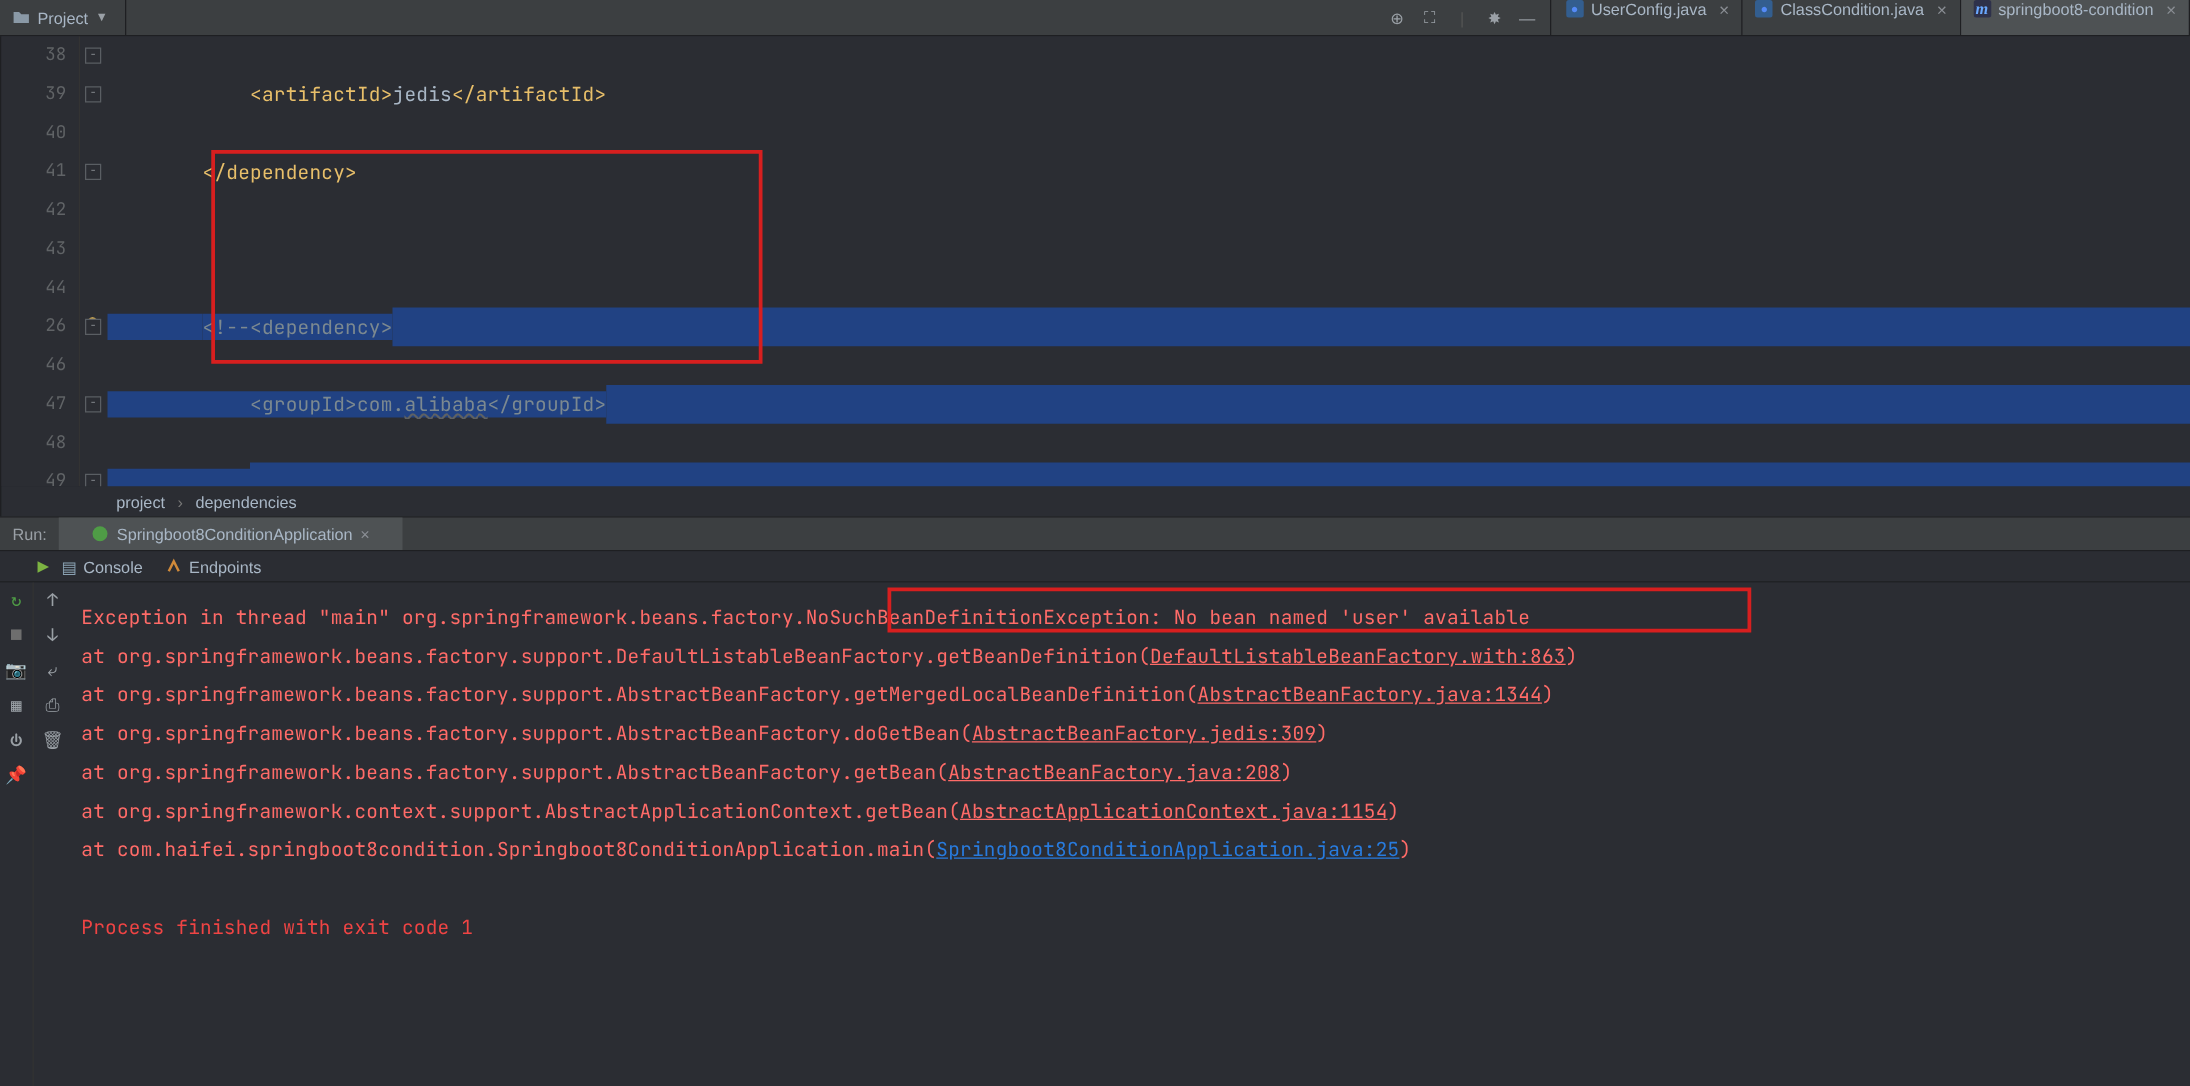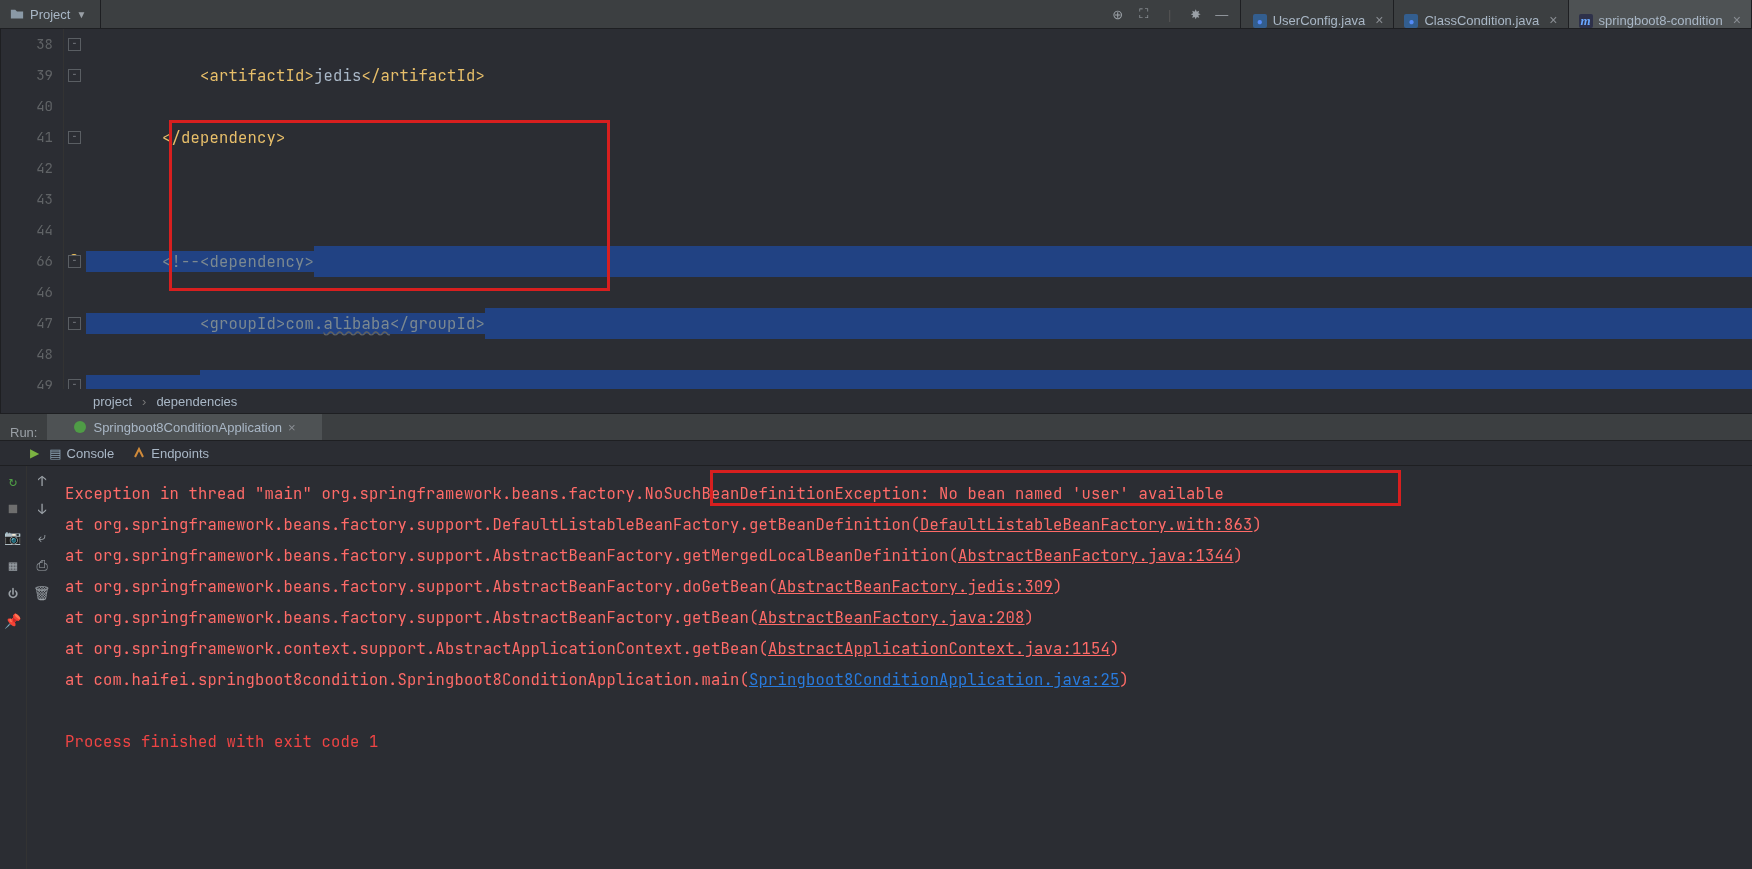--- a/index.html
+++ b/index.html
@@ -41,21 +41,21 @@
     border-right:1px solid var(--border); min-width:80px;
   }
   .proj-dd svg { width:14px; height:14px; }
   .tb-icons { display:flex; align-items:center; gap:2px; padding:0 6px;
     border-right:1px solid var(--border); }
   .tb-icons .ic { width:24px; height:24px; display:flex; align-items:center;
     justify-content:center; color:#9aa0a6; }
 
   .ed-tabs { display:flex; align-items:stretch; }
   .ed-tab {
-    display:flex; align-items:flex-end; gap:6px; padding:0 10px;
+    display:flex; align-items:flex-start; gap:6px; padding:0 10px;
     border-right:1px solid var(--border); color:var(--fg); font-size:13px;
   }
   .ed-tab.active { background:var(--bg-tab-active); }
   .ed-tab .close { color:#8a8e94; font-size:14px; margin-left:4px;}
   .fic { width:14px; height:14px; display:inline-flex; align-items:center;
     justify-content:center; font-size:10px; font-weight:bold; border-radius:2px;}
   .fic.java { background:#335e8f; color:#548af7; }
   .fic.java::before{content:"●"; color:#548af7; font-size:10px;}
   .fic.maven { background:#2e314a; color:#6aa8ff; font-style:italic;}
   .fic.maven::before{content:"m"; font-style:italic; font-family:serif;
@@ -104,21 +104,21 @@
   .red-box {
     border:3px solid var(--red-box); position:absolute; pointer-events:none;
   }
 
   .crumbs { height:24px; display:flex; align-items:center; gap:10px;
     padding-left:92px; color:var(--fg); font-size:13px; background:var(--bg);}
   .crumbs .sep { color:#777;}
 
   
   .run-bar {
-    height:26px; display:flex; align-items:flex-end; background:var(--bg-tab);
+    height:26px; display:flex; align-items:center; background:var(--bg-tab);
     border-top:1px solid var(--border); border-bottom:1px solid var(--border);
     font-size:13px;
   }
   .run-bar .lbl { color:#9aa0a6; padding:0 10px;}
   .run-tab {
     display:flex; align-items:center; gap:6px; padding:0 26px; height:100%;
     background:var(--bg-tab-active);
   }
   .run-tab .close{color:#8a8e94;}
   .tw-tabs { height:24px; display:flex; align-items:center; font-size:13px;
@@ -280,21 +280,21 @@
       <div class="red-box" style="left:168px; top:91px; width:435px; height:165px;"></div>
 
       <div class="gutter">
         <div>38</div>
           <div>39</div>
         <div>40</div>
           <div>41</div>
         <div>42</div>
           <div>43</div>
         <div>44</div>
-          <div>66</div>
+          <div>26</div>
         <div>46</div>
           <div>47</div>
         <div>48</div>
           <div>49</div>
       </div>
       <div class="fold-gut">
         <div class="fold-mark" style="top:9px;">−</div>
         <div class="fold-mark" style="top:40px;">−</div>
         <div class="fold-mark" style="top:102px;">−</div>
         <div class="bulb" style="top:224px;">

